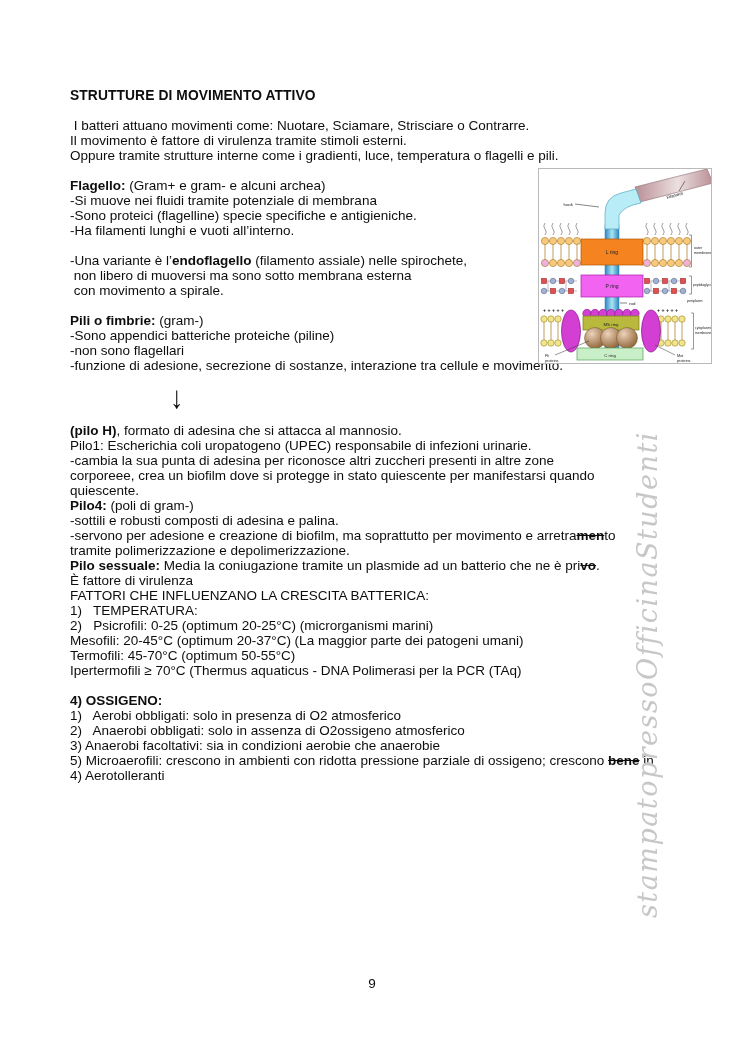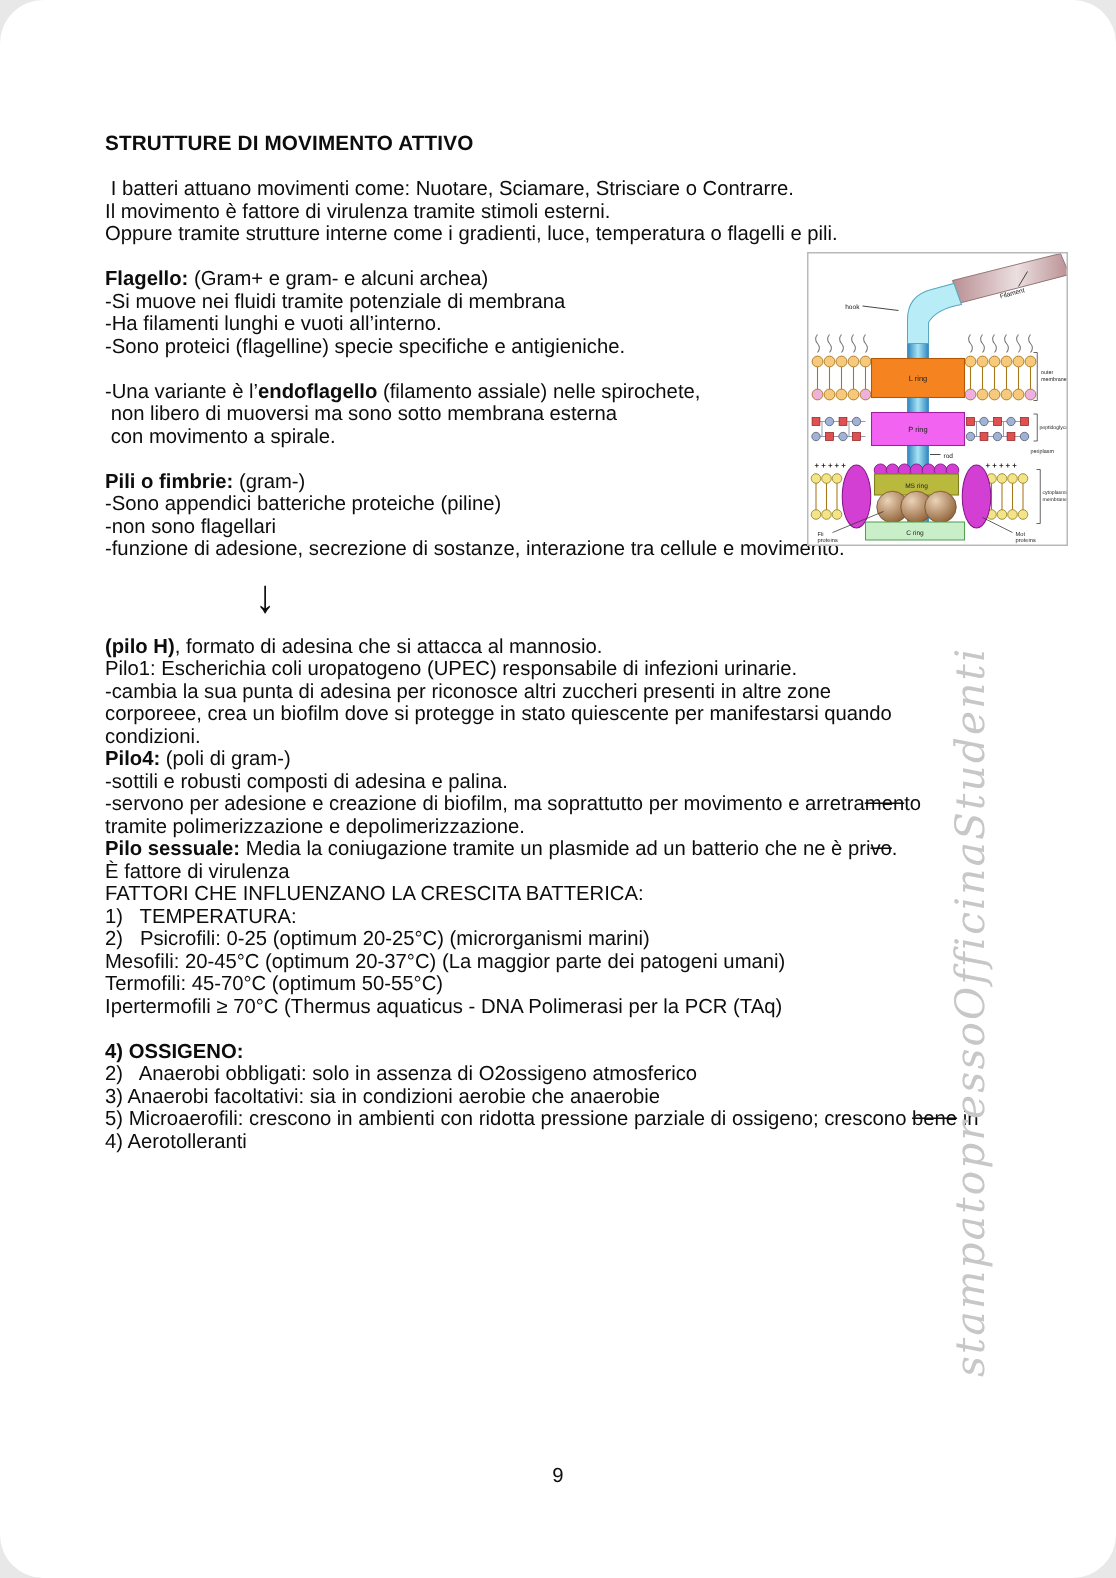--- a/index.html
+++ b/index.html
@@ -1,26 +1,25 @@
 <!DOCTYPE html>
 <html><head>
 <meta charset="utf-8">
 <style>
   html,body{margin:0;padding:0;background:#e8e8e8;}
   .page{
     position:relative;width:744px;height:1052px;background:#ffffff;
     font-family:"Liberation Sans",sans-serif;color:#0d0d0d;overflow:hidden;
     margin:0 auto;
-    border-radius:29px;
   }
   .doc{position:absolute;left:70px;top:88px;width:650px;}
   .line{white-space:pre;font-size:13.5px;line-height:15px;min-height:15px;}
   .line.title{font-weight:bold;font-size:13.8px;letter-spacing:.1px;}
   .b{font-weight:bold;text-align:right;}
-  .s{font-weight:normal;text-decoration:line-through;}
+  .s{font-weight:bold;text-decoration:line-through;}
   .arrow-line{height:50px;display:flex;align-items:center;}
   .arrow{margin-left:100px;font-size:27px;font-weight:bold;line-height:1;transform:scaleY(1.15);}
   .figure-box{
     position:absolute;left:538px;top:168px;width:172px;height:194px;
     border:1px solid #b9b9b9;background:#fff;
   }
   .figure-box svg{display:block;}
   .page-number{position:absolute;left:0;top:976px;width:744px;text-align:center;font-size:13.5px;}
   .watermark{
     position:absolute;left:632px;top:918px;transform:rotate(-90deg);transform-origin:0 0;
@@ -37,51 +36,52 @@
   <div class="doc">
     <div class="line title">STRUTTURE DI MOVIMENTO ATTIVO</div>
     <div>
         <div class="line blank"></div>
         <div class="line"><span> I batteri attuano movimenti come: Nuotare, Sciamare, Strisciare o Contrarre.</span></div>
         <div class="line"><span>Il movimento è fattore di virulenza tramite stimoli esterni.</span></div>
         <div class="line"><span>Oppure tramite strutture interne come i gradienti, luce, temperatura o flagelli e pili.</span></div>
         <div class="line blank"></div>
         <div class="line"><span class="b">Flagello:</span><span> (Gram+ e gram- e alcuni archea)</span></div>
         <div class="line"><span>-Si muove nei fluidi tramite potenziale di membrana</span></div>
+        <div class="line"><span>-Sono proteici (flagelline) specie specifiche e antigieniche.</span></div>
         <div class="line"><span>-Ha filamenti lunghi e vuoti all’interno.</span></div>
-        <div class="line"><span>-Sono proteici (flagelline) specie specifiche e antigieniche.</span></div>
         <div class="line blank"></div>
         <div class="line"><span>-Una variante è l’</span><span class="b">endoflagello</span><span> (filamento assiale) nelle spirochete,</span></div>
         <div class="line"><span> non libero di muoversi ma sono sotto membrana esterna</span></div>
         <div class="line"><span> con movimento a spirale.</span></div>
         <div class="line blank"></div>
         <div class="line"><span class="b">Pili o fimbrie:</span><span> (gram-)</span></div>
         <div class="line"><span>-Sono appendici batteriche proteiche (piline)</span></div>
         <div class="line"><span>-non sono flagellari</span></div>
         <div class="line"><span>-funzione di adesione, secrezione di sostanze, interazione tra cellule e movimento.</span></div>
         <div class="line arrow-line"><span class="arrow">↓</span></div>
         <div class="line"><span class="b">(pilo H)</span><span>, formato di adesina che si attacca al mannosio.</span></div>
         <div class="line"><span>Pilo1: Escherichia coli uropatogeno (UPEC) responsabile di infezioni urinarie.</span></div>
         <div class="line"><span>-cambia la sua punta di adesina per riconosce altri zuccheri presenti in altre zone</span></div>
         <div class="line"><span>corporeee, crea un biofilm dove si protegge in stato quiescente per manifestarsi quando</span></div>
-        <div class="line"><span>condizioni.</span></div>
+        <div class="line"><span>quiescente.</span></div>
         <div class="line"><span class="b">Pilo4:</span><span> (poli di gram-)</span></div>
         <div class="line"><span>-sottili e robusti composti di adesina e palina.</span></div>
         <div class="line"><span>-servono per adesione e creazione di biofilm, ma soprattutto per movimento e arretra</span><span class="s">men</span><span>to</span></div>
         <div class="line"><span>tramite polimerizzazione e depolimerizzazione.</span></div>
         <div class="line"><span class="b">Pilo sessuale:</span><span> Media la coniugazione tramite un plasmide ad un batterio che ne è pri</span><span class="s">vo</span><span>.</span></div>
         <div class="line"><span>È fattore di virulenza</span></div>
         <div class="line"><span>FATTORI CHE INFLUENZANO LA CRESCITA BATTERICA:</span></div>
         <div class="line"><span>1)   TEMPERATURA:</span></div>
         <div class="line"><span>2)   Psicrofili: 0-25 (optimum 20-25°C) (microrganismi marini)</span></div>
         <div class="line"><span>Mesofili: 20-45°C (optimum 20-37°C) (La maggior parte dei patogeni umani)</span></div>
         <div class="line"><span>Termofili: 45-70°C (optimum 50-55°C)</span></div>
         <div class="line"><span>Ipertermofili ≥ 70°C (Thermus aquaticus - DNA Polimerasi per la PCR (TAq)</span></div>
         <div class="line blank"></div>
         <div class="line"><span class="b">4) OSSIGENO:</span></div>
+        <div class="line"><span>1)   Aerobi obbligati: solo in presenza di O2 atmosferico</span></div>
         <div class="line"><span>2)   Anaerobi obbligati: solo in assenza di O2ossigeno atmosferico</span></div>
         <div class="line"><span>3) Anaerobi facoltativi: sia in condizioni aerobie che anaerobie</span></div>
         <div class="line"><span>5) Microaerofili: crescono in ambienti con ridotta pressione parziale di ossigeno; crescono </span><span class="s">bene</span><span> in</span></div>
         <div class="line"><span>4) Aerotolleranti</span></div>
       </div>
   </div>
 
   <div class="figure-box">
     <svg viewBox="0 0 172 194" width="172" height="194">
       <defs>

